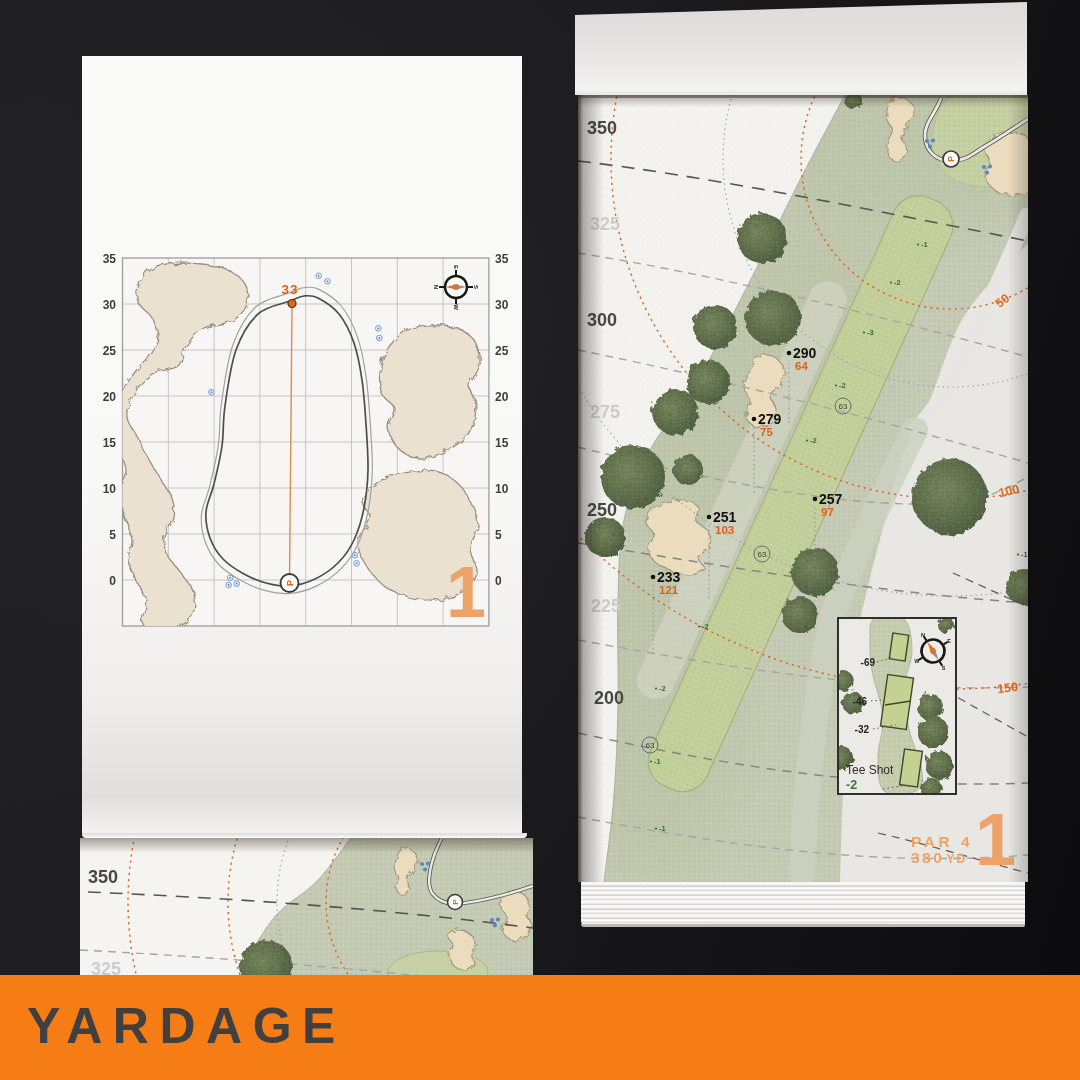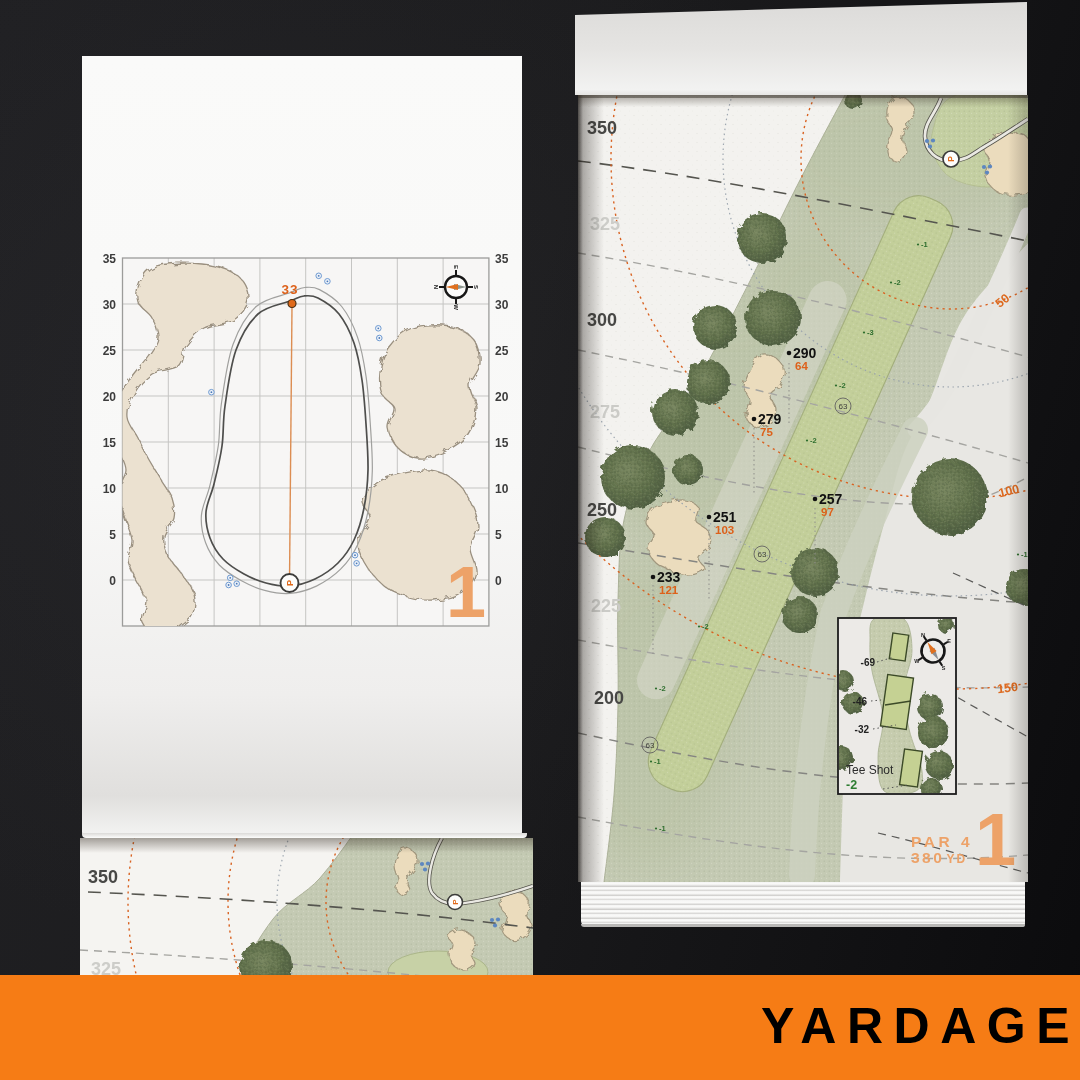--- a/index.html
+++ b/index.html
@@ -536,14 +536,14 @@
 
 <div class="abs" style="left:578px;top:95px;width:450px;height:12px;background:linear-gradient(to bottom,rgba(40,32,22,.38),rgba(40,32,22,0));"></div>
 
 <div id="rp-top" class="abs" style="left:575px;top:2px;width:452px;height:93px;background:linear-gradient(to bottom,#dcdbd9 0%,#e5e4e2 50%,#f2f2f1 94%,#e6e5e3 100%);clip-path:polygon(0 13px,100% 0,100% 100%,0 100%);"></div>
 
 <div id="rp-stack" class="abs" style="left:581px;top:882px;width:444px;height:45px;border-radius:0 0 4px 6px;background:repeating-linear-gradient(to bottom,#f4f4f3 0px,#fbfbfa 2px,#cecdcb 4.6px,#f4f4f3 4.6px);"></div>
 <div class="abs" style="left:581px;top:924px;width:444px;height:3px;background:#b9b8b6;border-radius:0 0 4px 6px;"></div>
 
 <div id="banner" class="abs" style="left:0;top:975px;width:1080px;height:105px;background:#f67c15;">
 
-  <div style="position:absolute;left:0;top:0;width:1080px;text-align:right;font-size:50px;font-weight:bold;color:#000000;letter-spacing:10.5px;text-indent:27px;line-height:102px;">YARDAGE</div>
+  <div style="position:absolute;left:0;top:0;width:1080px;text-align:left;font-size:50px;font-weight:bold;color:#404040;letter-spacing:10.5px;text-indent:27px;line-height:102px;">YARDAGE</div>
 </div>
 
 </body></html>

